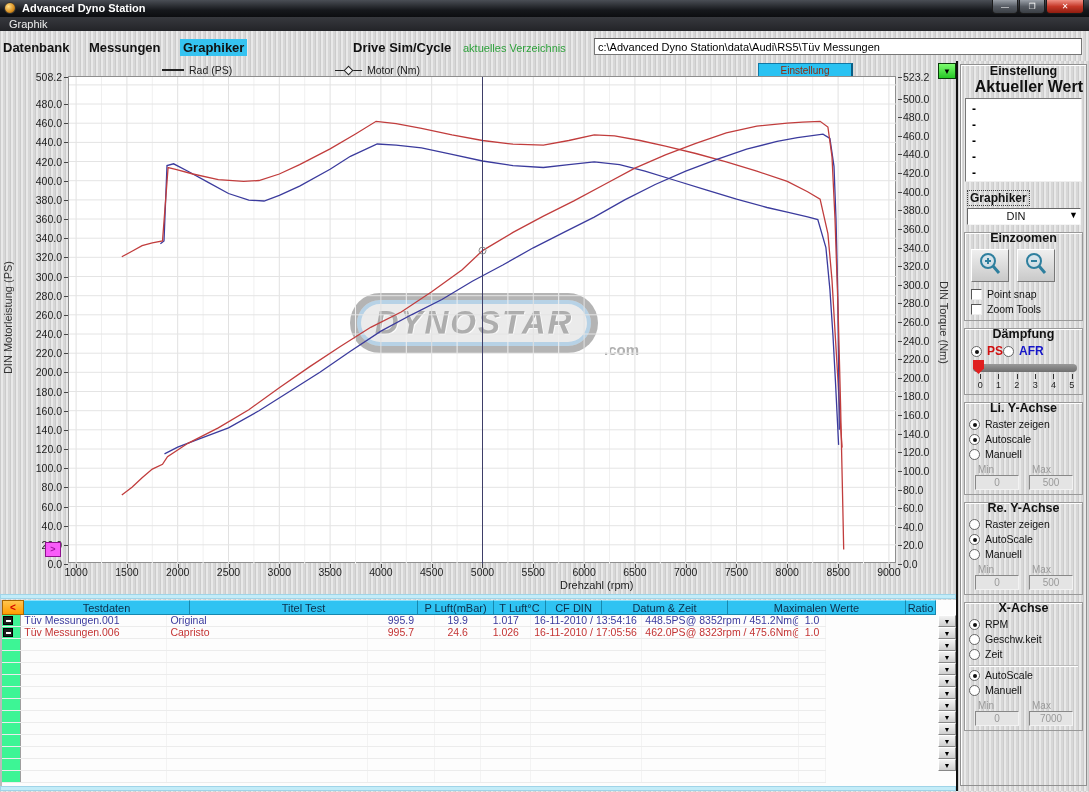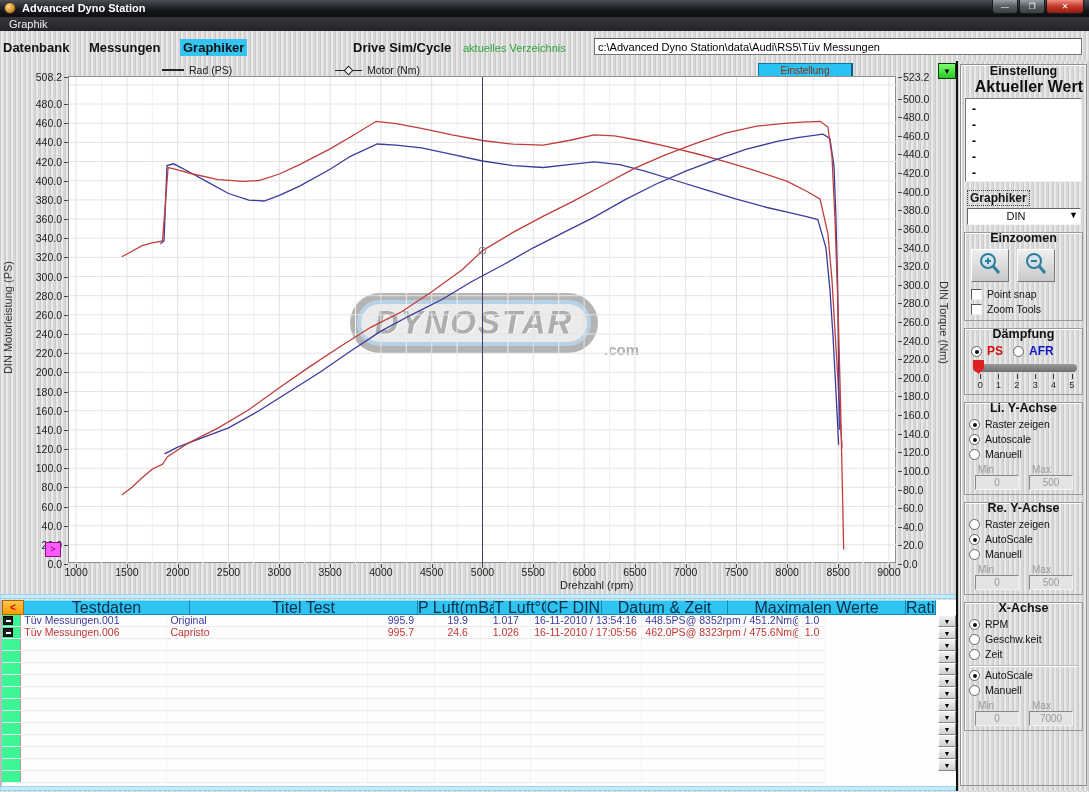--- a/index.html
+++ b/index.html
@@ -70,21 +70,21 @@
     writing-mode:vertical-rl; }
   #btn-magenta { position:absolute; left:45px; top:481px; width:16px; height:15px;
     background:#f95cf9; border:1px solid #8d128d; color:#a012a0; font-weight:bold; font-size:9px; line-height:11px; padding:0; }
   
   #divider-strip { position:absolute; left:0; top:594px; width:956px; height:5px; background:#c3ecf8; border:1px solid #9fd4e8; }
   #bottom-strip { position:absolute; left:0; top:786px; width:956px; height:5px; background:#c3ecf8; border:1px solid #9fd4e8; }
   
   #table-region { position:absolute; left:0; top:600px; width:956px; height:186px; background:#fdfdfd; border-left:2px solid #bbb; }
   #table-header { position:absolute; left:0; top:0; width:956px; height:15px; display:flex; }
   .th { background:#2fc3f2; border-right:1px solid #1788ae; border-top:1px solid #8ce2fb; border-bottom:1px solid #1788ae;
-    font-size:16px; color:#0c2f4a; text-align:center; line-height:14px; overflow:hidden; white-space:nowrap; }
+    font-size:11px; color:#0c2f4a; text-align:center; line-height:14px; overflow:hidden; white-space:nowrap; }
   #corner-btn { width:22px; height:15px; background:linear-gradient(#ffc54e,#ff9d00); border:1px solid #a96500;
     color:#d40000; font-weight:bold; font-size:10px; line-height:11px; padding:0; }
   #table-body { position:absolute; left:0; top:15px; width:824px; }
   .trow { display:flex; height:12px; border-bottom:1px solid #ececec; }
   .td { font-size:10.5px; line-height:11px; white-space:nowrap; overflow:hidden; padding:0 3px; border-right:1px solid #f3f3f3; }
   .sel-cell { width:22px; background:#3df595; border-right:1px solid #9e9e9e; position:relative; }
   .row-icon { position:absolute; left:1px; top:1px; width:10px; height:9px; background:#1d1d1d; border:1px solid #000; }
   .row-icon::after { content:""; position:absolute; left:2px; top:3px; width:5px; height:2px; background:#fff; }
   #arrow-stack { position:absolute; left:936px; top:15px; width:18px; }
   .arrow-btn { width:18px; height:12px; background:linear-gradient(#f2f2f2,#cfcfcf); border:1px solid #888;
@@ -106,21 +106,21 @@
   .gtitle { text-align:center; font-size:12.5px; font-weight:bold; color:#111; margin-top:-2px; }
   .zoom-btn-row { display:flex; gap:8px; justify-content:flex-start; margin:4px 0 6px 2px; }
   .zoom-btn { width:38px; height:33px; background:linear-gradient(#efefef,#c9c9c9); border:1px solid #777;
     border-top-color:#fff; border-left-color:#fff; padding:0; }
   .chk-row { display:flex; align-items:center; margin:3px 0 1px 2px; }
   .chk-box { width:11px; height:11px; background:#fff; border:1px solid #555; border-bottom-color:#eee; border-right-color:#eee; margin-right:5px; }
   .chk-label, .rlabel { font-size:10.5px; color:#111; }
   .rrow { display:flex; align-items:center; margin:3px 0; }
   .radio { width:11px; height:11px; border-radius:50%; background:#fff; border:1px solid #666; margin-right:5px; position:relative; flex:none; }
   .radio[data-on="true"]::after { content:""; position:absolute; left:3px; top:3px; width:4px; height:4px; border-radius:50%; background:#111; }
-  .inline-radios { display:flex; gap:10px; margin:3px 0 2px 2px; }
+  .inline-radios { display:flex; margin:3px 0 2px 2px; }
   .inline-radios .rrow { margin:0; }
   .slider { width:104px; height:8px; background:linear-gradient(#9a9a9a,#6f6f6f); border-radius:4px; margin:6px 0 2px 4px; position:relative; }
   .slider-thumb { position:absolute; left:0px; top:-4px; width:11px; height:14px; background:#e02020;
     clip-path:polygon(0 0,100% 0,100% 60%,50% 100%,0 60%); }
   .ruler { display:flex; width:110px; margin-left:2px; }
   .ruler span { flex:1; text-align:center; font-size:9px; color:#222; position:relative; padding-top:6px; }
   .ruler span::before { content:""; position:absolute; top:0; left:50%; width:1px; height:5px; background:#333; }
   .minmax { display:flex; gap:10px; margin:4px 0 0 6px; }
   .mm-label { font-size:10px; color:#9a9a9a; margin-left:3px; }
   .mm-input { width:44px; height:15px; border:1px solid #888; border-bottom-color:#f2f2f2; border-right-color:#f2f2f2;

